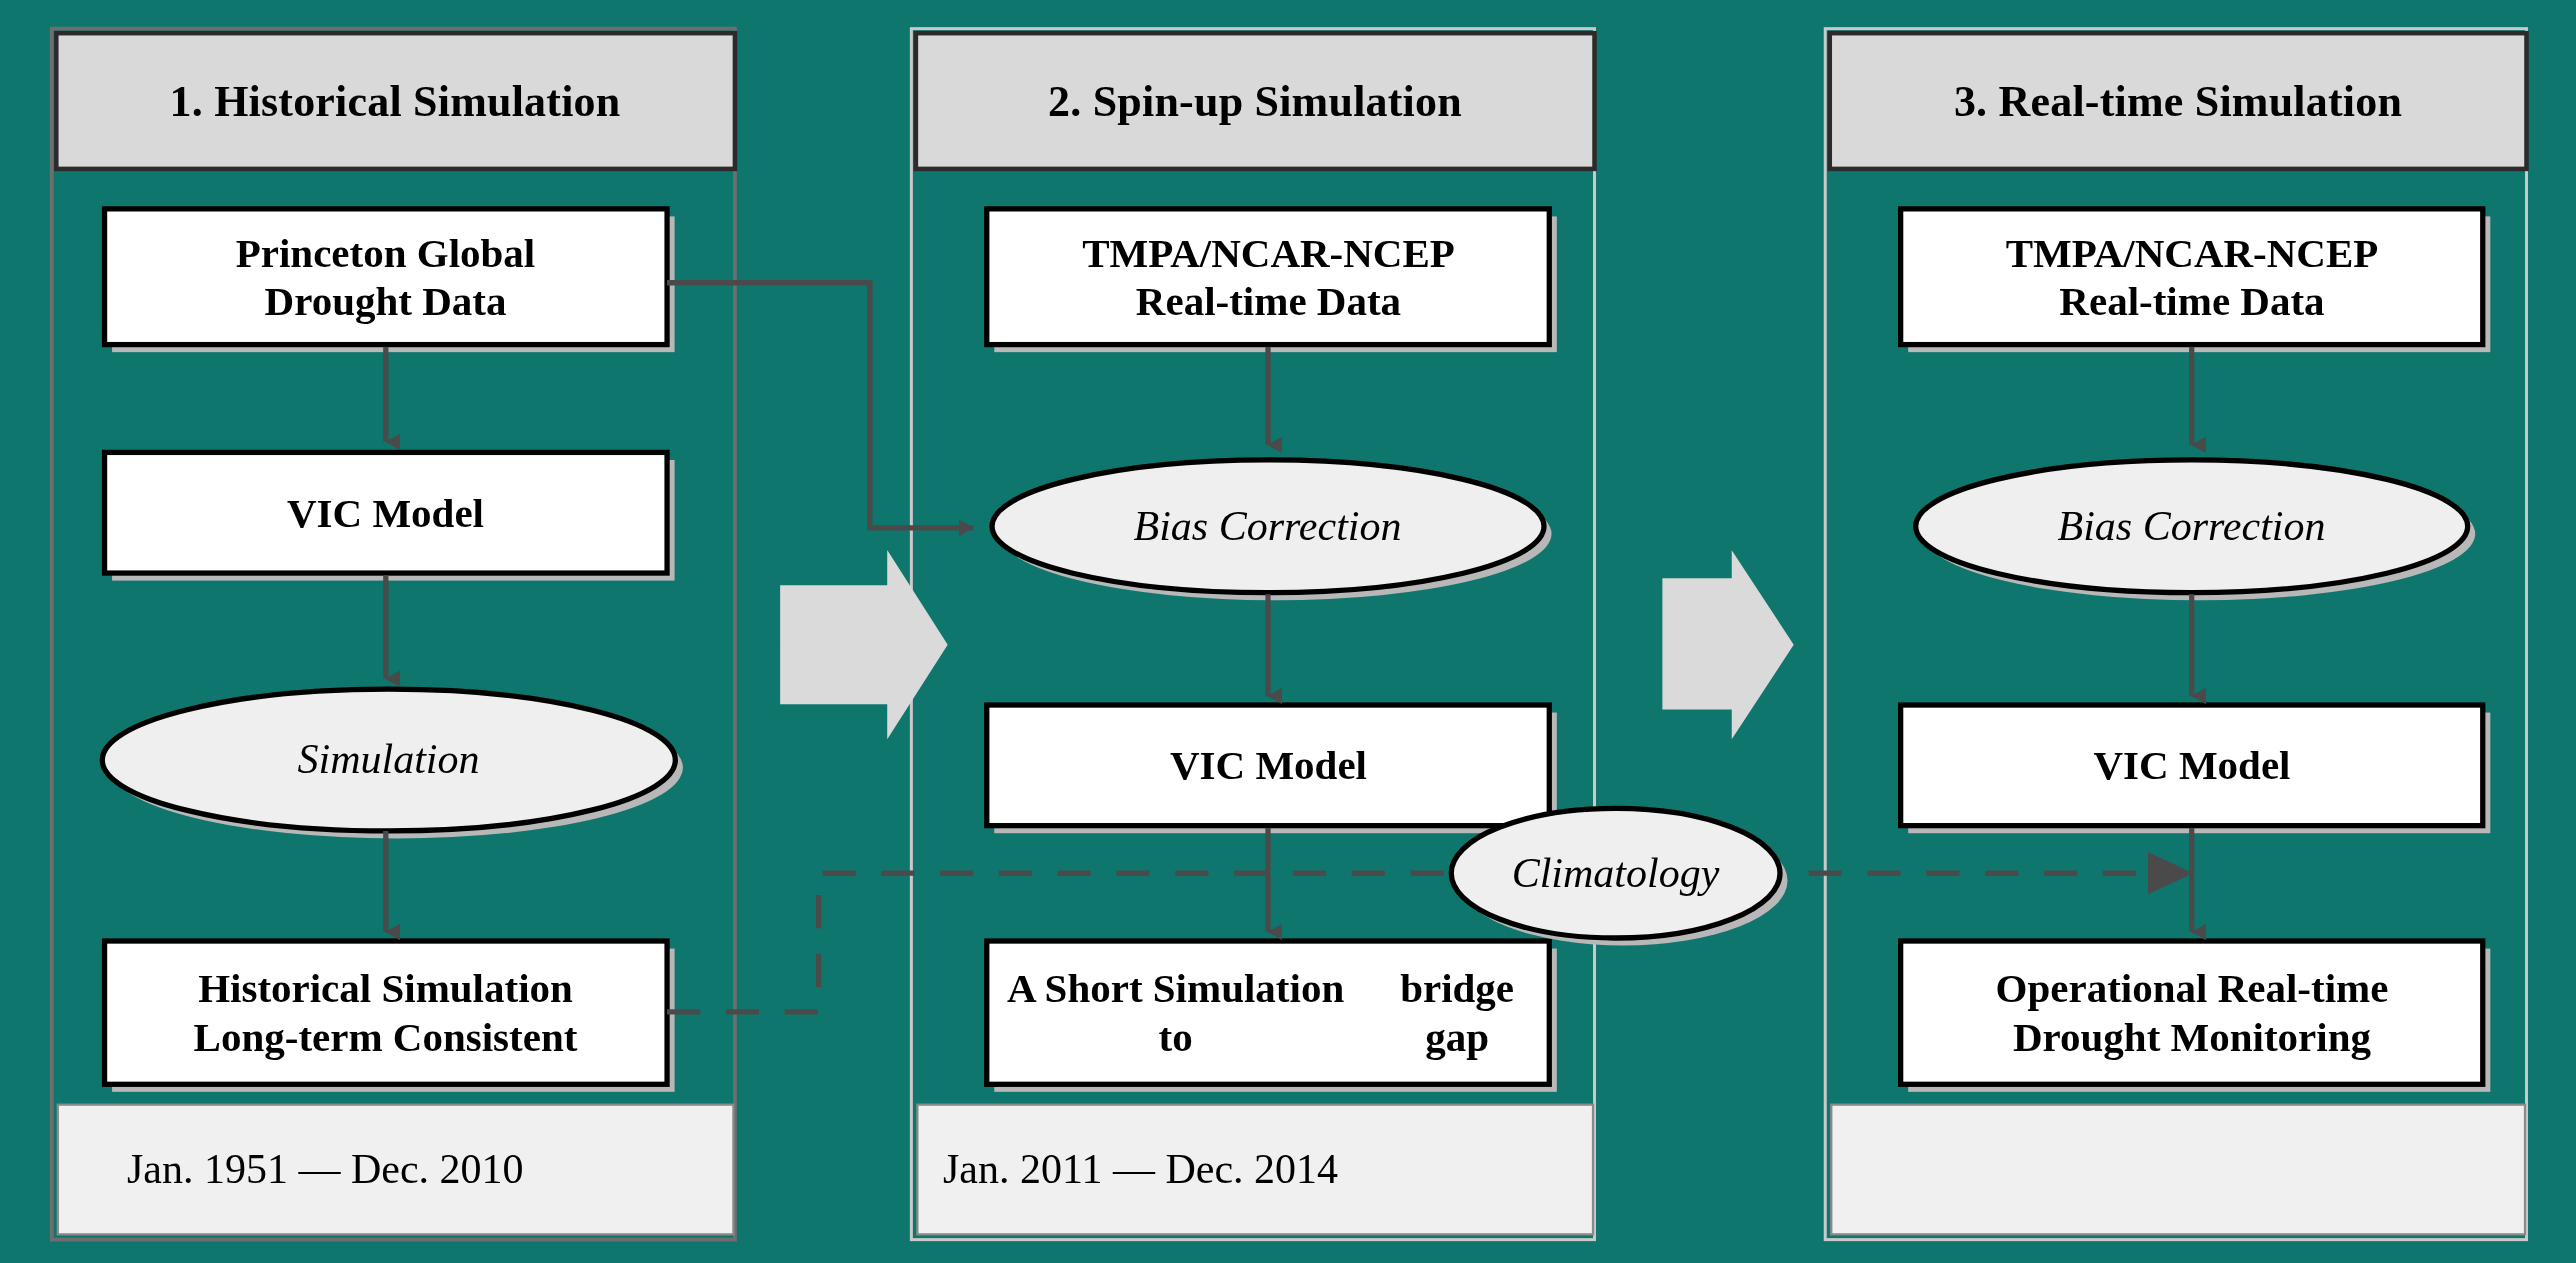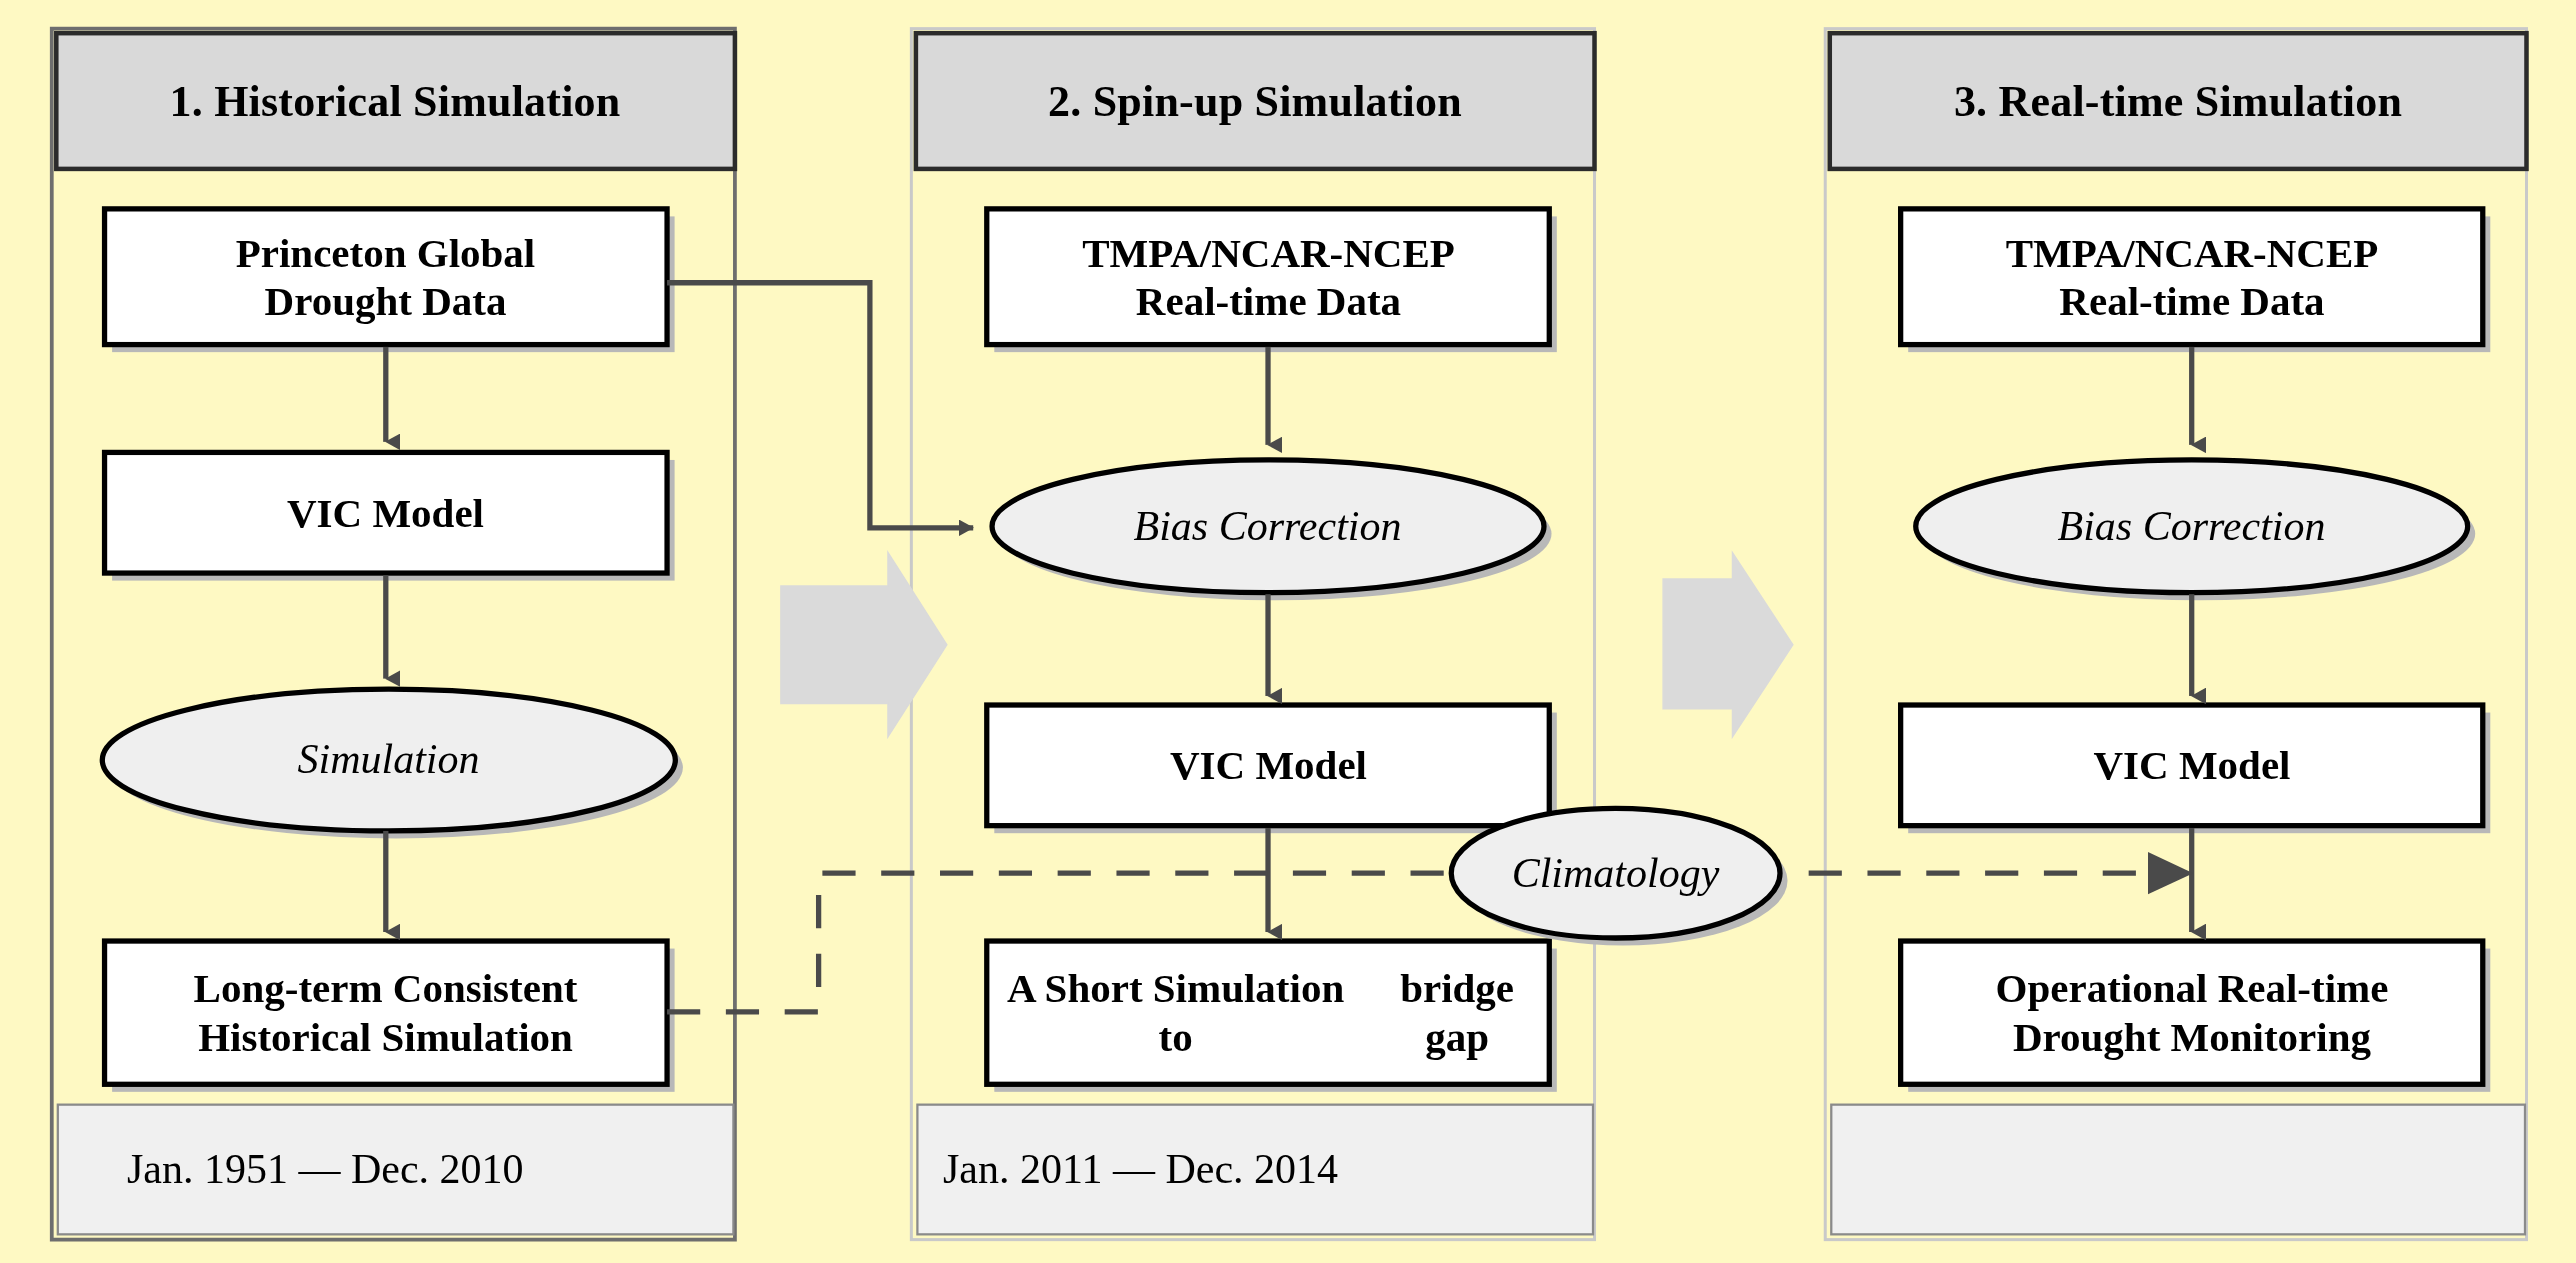--- a/index.html
+++ b/index.html
@@ -1,17 +1,17 @@
 <!DOCTYPE html>
 <html style="font-size:12px"><head>
 <meta charset="utf-8">
 <style>
   html,body{margin:0;padding:0;background:#ffffff;}
   body{width:2576px;height:1263px;font-family:"Liberation Serif",serif;}
-  #stage{position:relative;width:2576px;height:1263px;overflow:hidden;background:#fef9c3;}
+  #stage{position:relative;width:2576px;height:1263px;overflow:hidden;background:#0f766e;}
   svg#canvas{position:absolute;left:0;top:0;width:2576px;height:1263px;}
 
   
   .txt{position:absolute;display:flex;align-items:center;justify-content:center;
        text-align:center;color:#000;line-height:1.18;pointer-events:none;}
   .panel-title{font-weight:bold;font-size:44px;letter-spacing:0.2px;}
   .box-label{font-weight:bold;font-size:41px;}
   .ellipse-label{font-style:italic;font-weight:normal;font-size:42px;}
   .footer-label{font-weight:normal;font-size:42px;justify-content:flex-start;}
 </style>
@@ -149,22 +149,22 @@
   <div class="txt panel-title" style="left:917px;top:35px;width:676px;height:133px;">2. Spin-up Simulation</div>
   <div class="txt panel-title" style="left:1831px;top:35px;width:694px;height:133px;">3. Real-time Simulation</div>
 
   <div class="txt box-label" style="left:104px;top:209px;width:563px;height:136px;flex-direction:column;">
     <span>Princeton Global</span>
     <span>Drought Data</span>
   </div>
   <div class="txt box-label" style="left:104px;top:453px;width:563px;height:121px;">VIC Model</div>
   <div class="txt ellipse-label" style="left:102px;top:689px;width:573px;height:142px;">Simulation</div>
   <div class="txt box-label" style="left:104px;top:941px;width:563px;height:143px;flex-direction:column;">
+    <span>Historical Simulation</span>
     <span>Long-term Consistent</span>
-    <span>Historical Simulation</span>
   </div>
 
   <div class="txt box-label" style="left:987px;top:209px;width:563px;height:136px;flex-direction:column;">
     <span>TMPA/NCAR-NCEP</span>
     <span>Real-time Data</span>
   </div>
   <div class="txt ellipse-label" style="left:984px;top:460px;width:567px;height:133px;">Bias Correction</div>
   <div class="txt box-label" style="left:987px;top:705px;width:563px;height:121px;">VIC Model</div>
   <div class="txt box-label" style="left:987px;top:941px;width:563px;height:143px;flex-direction:row;">
     <span>A Short Simulation to</span>

